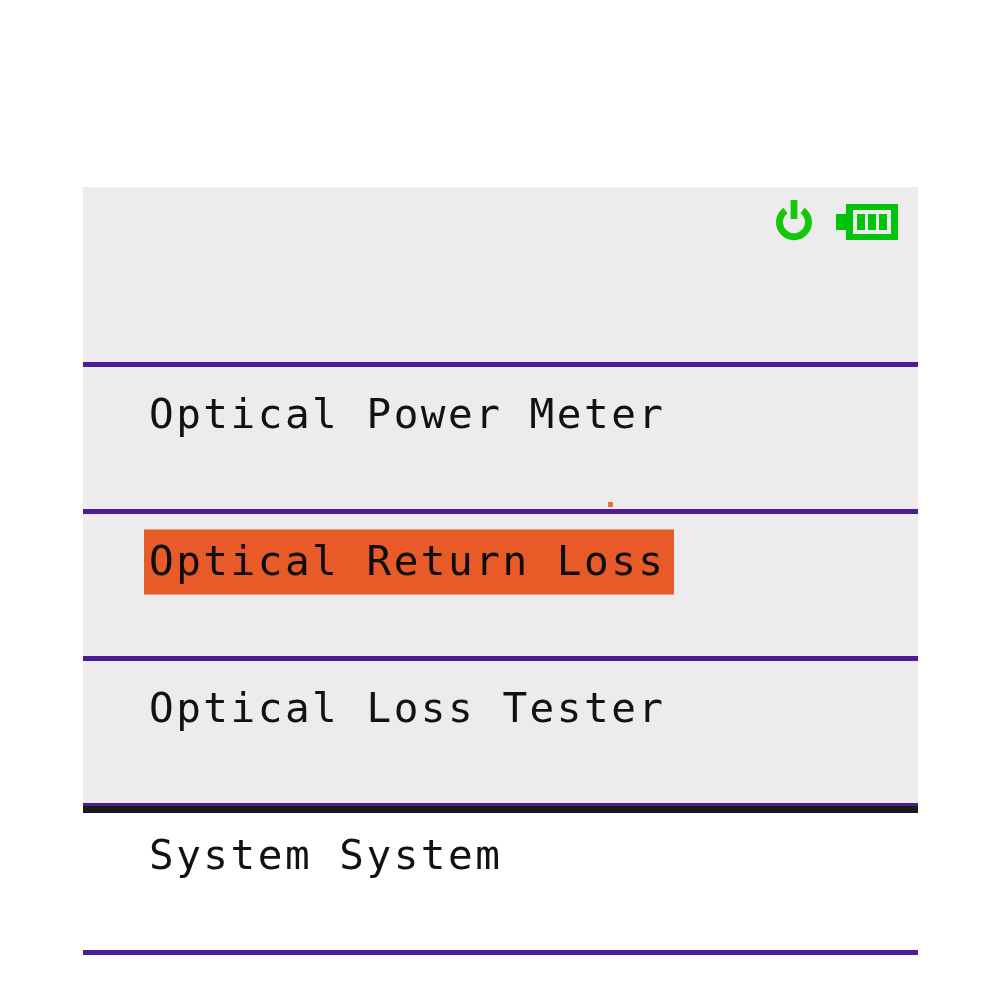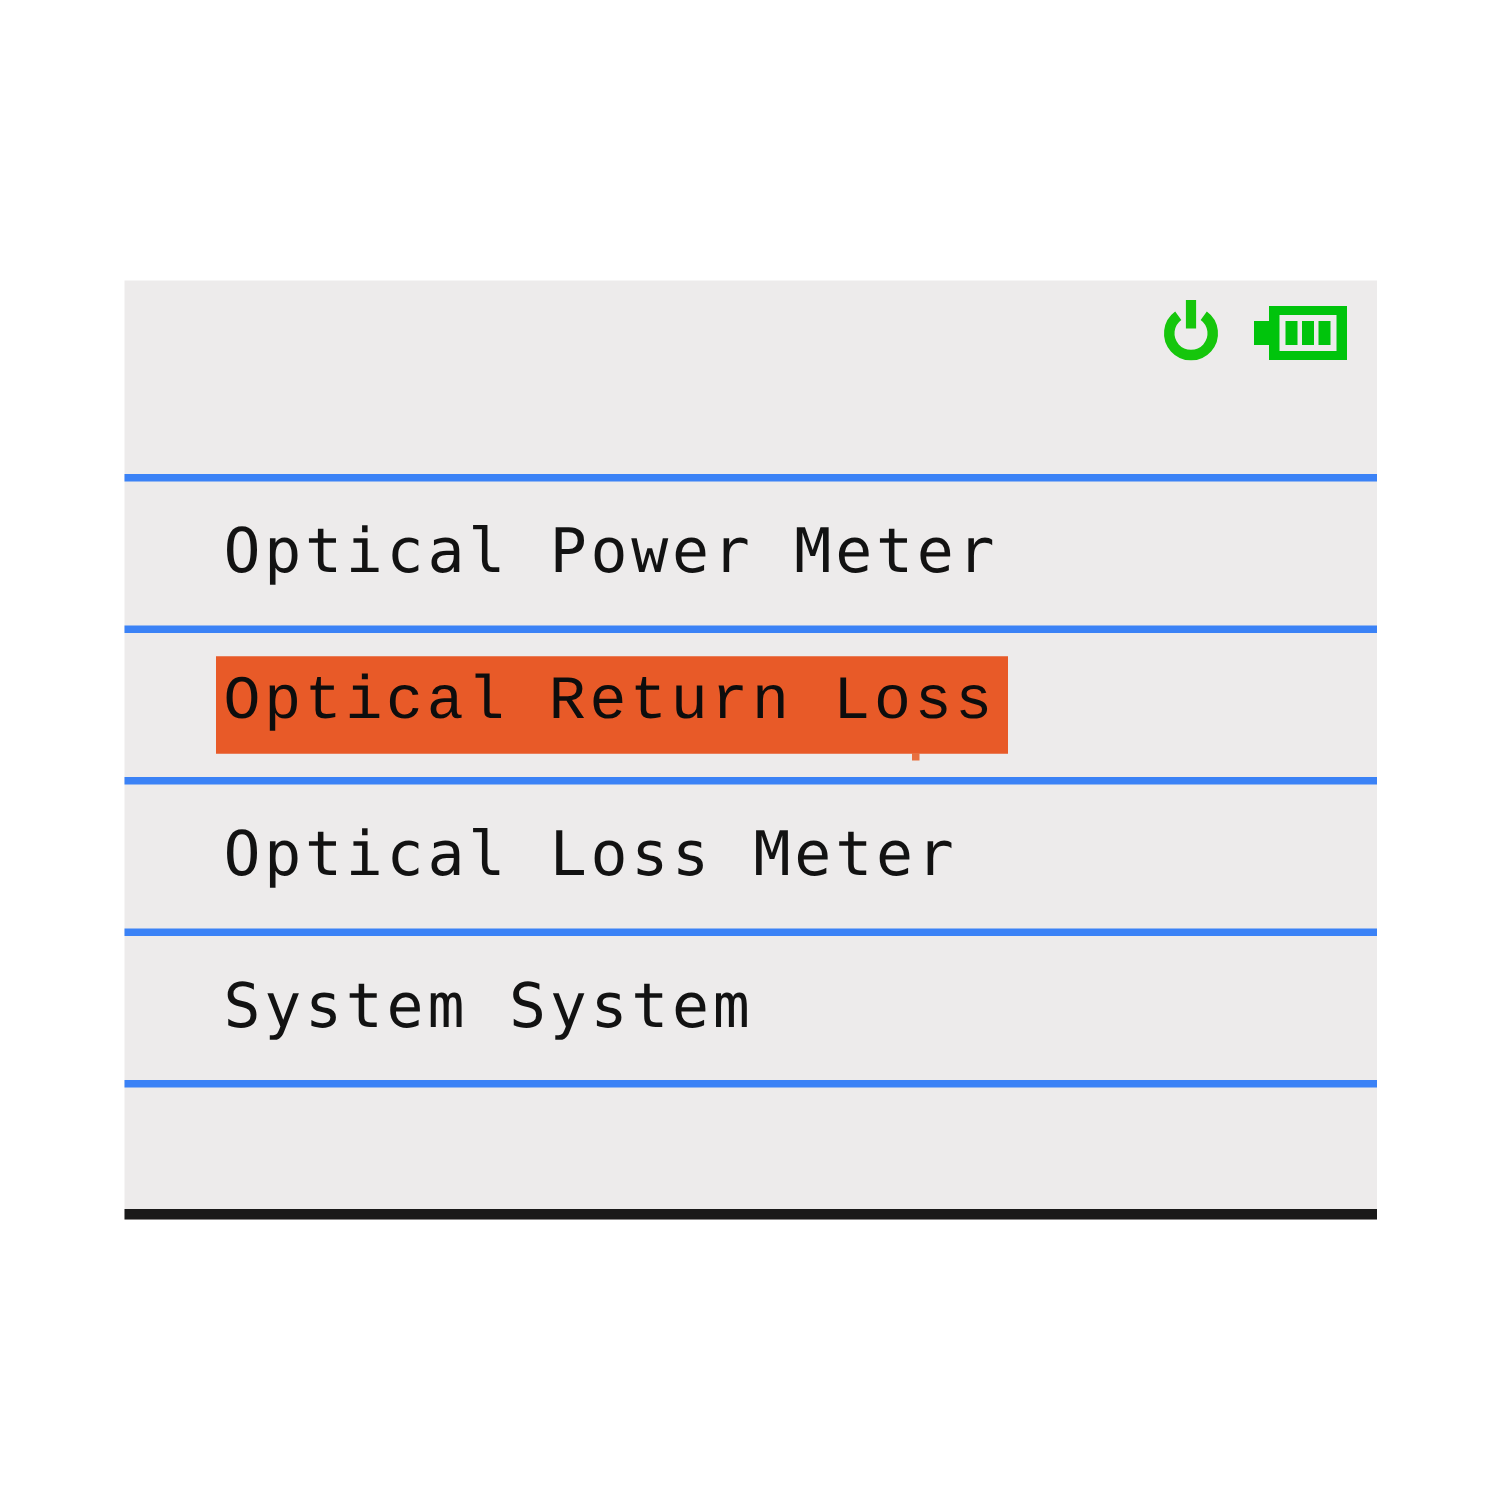--- a/index.html
+++ b/index.html
@@ -52,41 +52,41 @@
   #menu-list {
     position: absolute;
     left: 0;
     top: 129px;
     width: 100%;
   }
   .menu-row {
     position: relative;
     height: 101px;
     box-sizing: border-box;
-    border-top: 5px solid #3b82f6;
+    border-top: 5px solid #4c1d95;
+    margin-top: 46px;
   }
   .menu-row:last-child {
     height: 88px;
   }
   .menu-label {
     position: absolute;
     left: 61px;
     top: 50%;
     transform: translateY(-50%);
     font-size: 41px;
     letter-spacing: 2.5px;
     color: #121212;
     white-space: pre;
     line-height: 1;
     padding: 11px 8px 13px 5px;
   }
   .menu-row.is-selected .menu-label {
     background: #e85a28;
     color: #0d0d0d;
-    font-family: Liberation Mono, monospace;
   }
 
   
   #lcd-speck {
     position: absolute;
     left: 525px;
     top: 315px;
     width: 5px;
     height: 5px;
     background: #e8703f;
@@ -138,21 +138,21 @@
 
     <div class="menu-row">
       <span class="menu-label">Optical Power Meter</span>
     </div>
 
     <div class="menu-row is-selected">
       <span class="menu-label">Optical Return Loss</span>
     </div>
 
     <div class="menu-row">
-      <span class="menu-label">Optical Loss Meter</span>
+      <span class="menu-label">Optical Loss Tester</span>
     </div>
 
     <div class="menu-row">
       <span class="menu-label">System System</span>
     </div>
 
     <div class="menu-row is-empty">
       
     </div>
 

